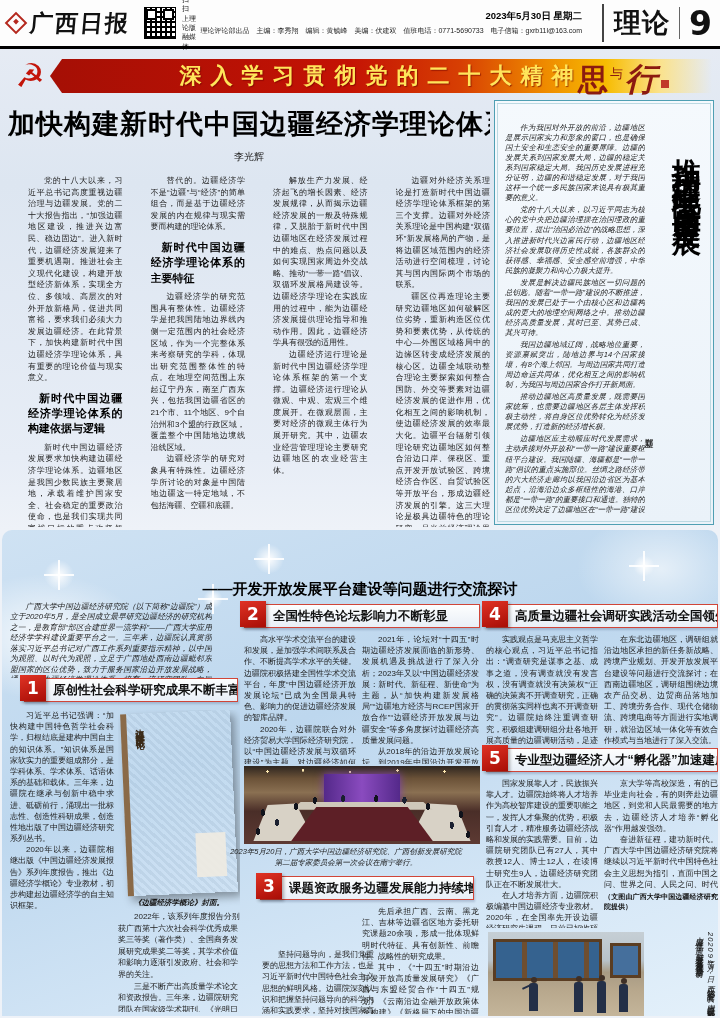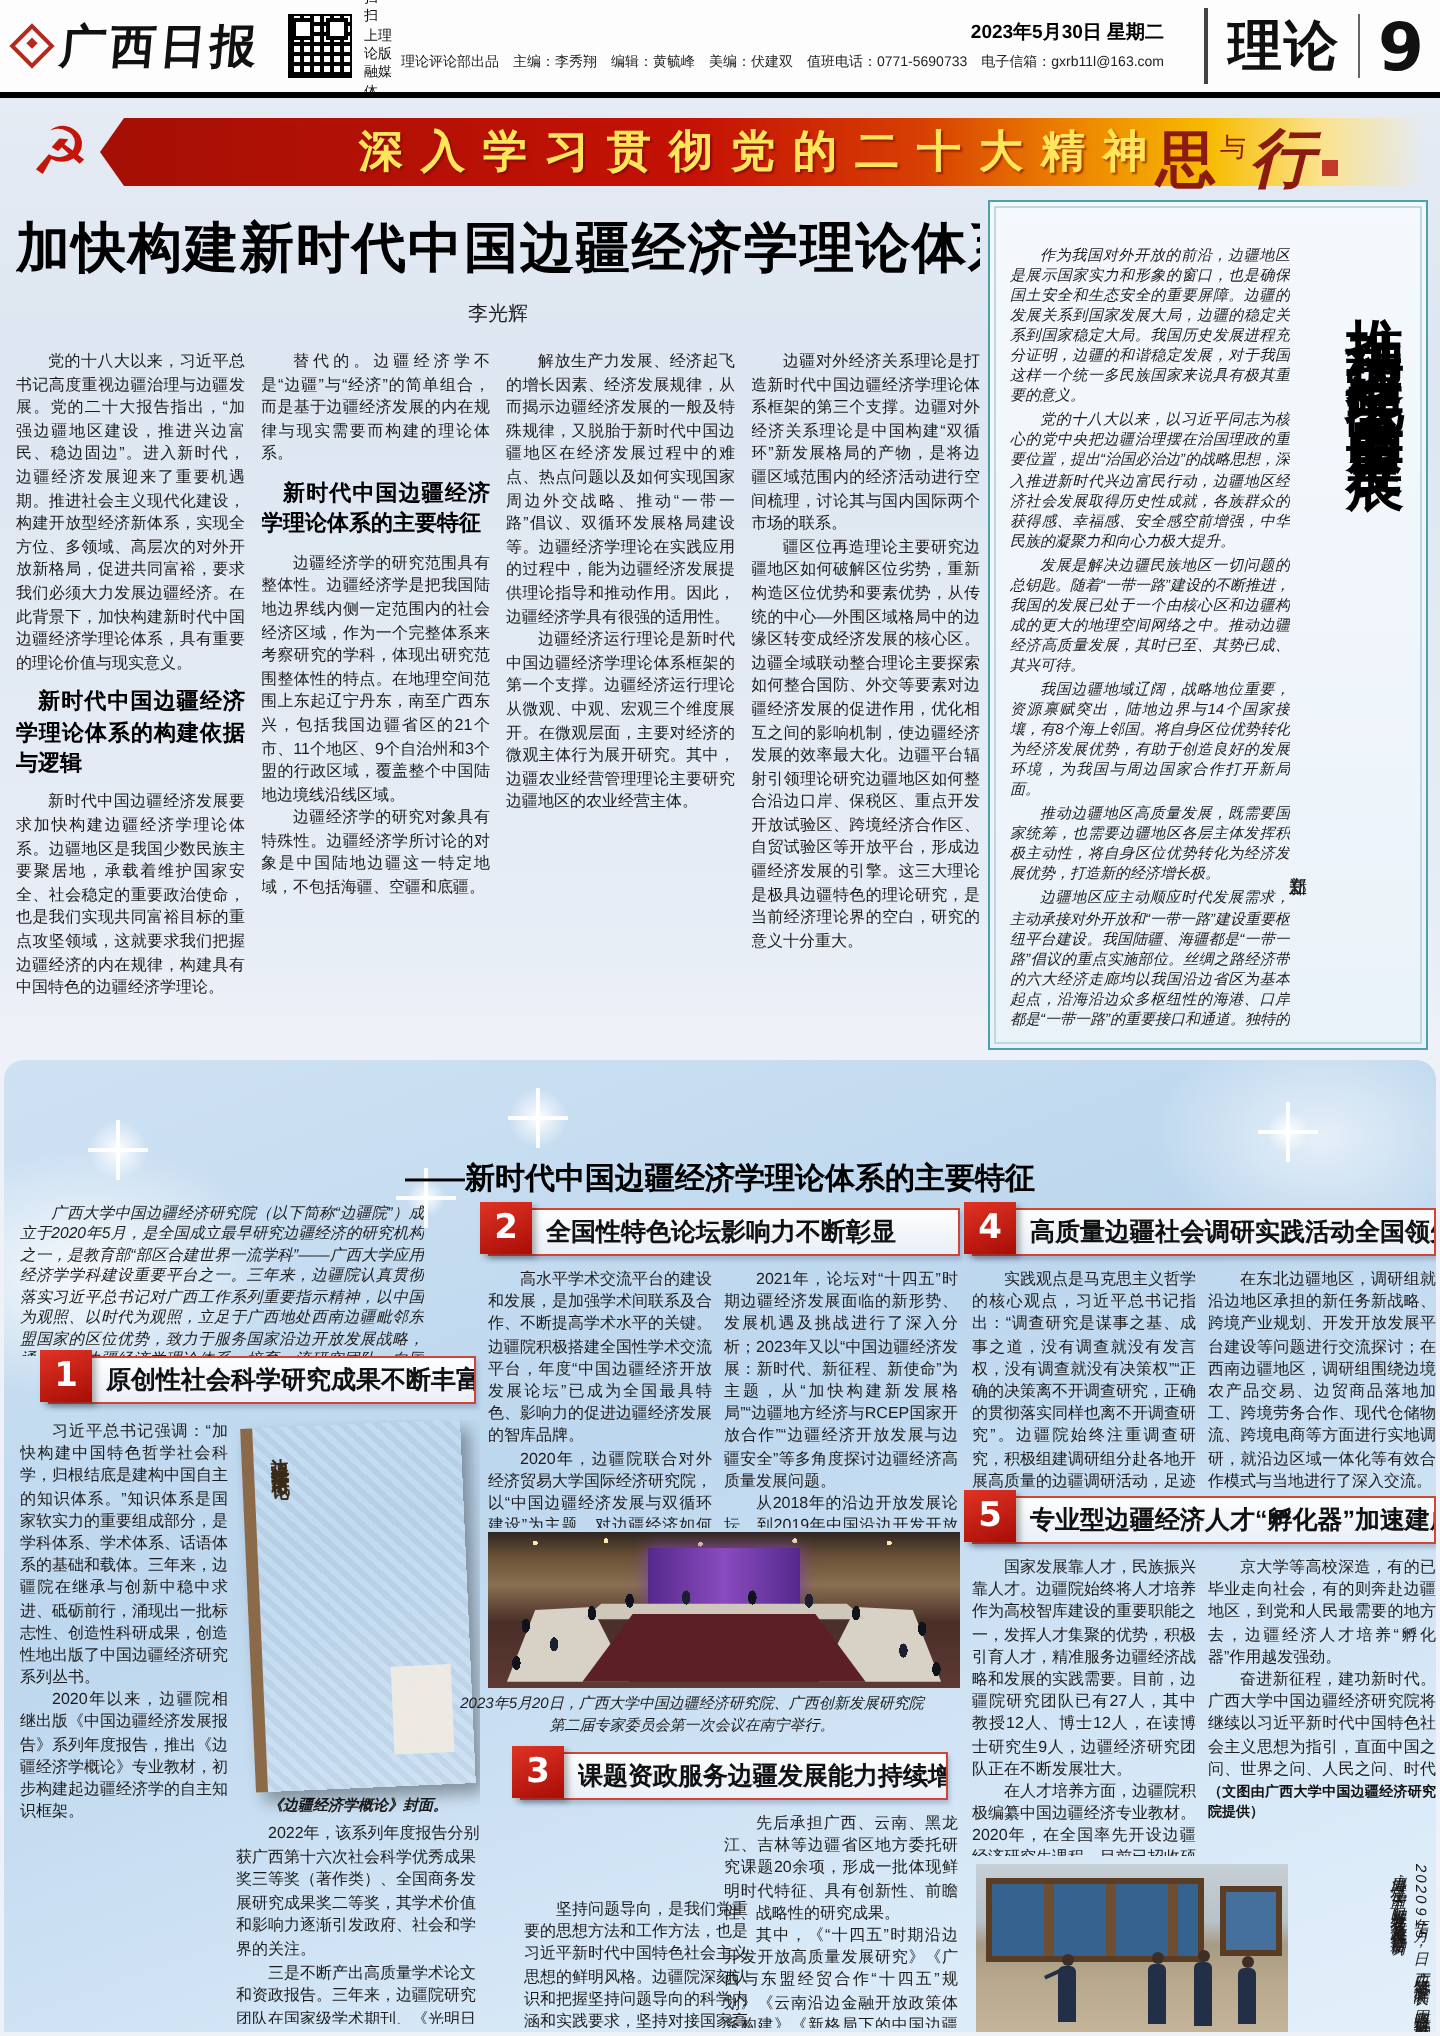--- a/index.html
+++ b/index.html
@@ -31,21 +31,21 @@
   .emblem{position:absolute;left:0;top:0;width:44px;height:40px;color:#c3150a;font-size:33px;line-height:40px;text-align:center;}
   .banner-strip{position:absolute;left:42px;right:0;top:3px;height:34px;display:flex;align-items:center;justify-content:center;
     background:linear-gradient(90deg,#a50f05 0%,#c41204 45%,#d73f03 62%,#ef8c00 75%,#f7bc02 84%,#fbe28a 92%,rgba(253,238,210,0) 100%);
     clip-path:polygon(12px 0,100% 0,100% 100%,12px 100%,0 50%);}
   .banner-strip span{color:#ffe55a;font-size:22px;font-weight:900;letter-spacing:9px;white-space:nowrap;text-shadow:1px 1px 1px rgba(110,0,0,.6);}
   
   .main-article{position:absolute;left:8px;top:100px;width:482px;height:427px;}
   .main-article h1{margin:6px 0 0;text-align:center;font-size:27px;font-weight:900;letter-spacing:1px;white-space:nowrap;overflow:hidden;color:#000;}
   .byline{text-align:center;font-size:10px;margin-top:8px;color:#222;}
   .cols{display:flex;gap:8px;margin-top:11px;height:352px;overflow:hidden;}
-  .col{flex:1;overflow:hidden;text-align:justify;}
+  .col{flex:1;overflow:hidden;text-align:justify;margin-left:20px;}
   .body-p{margin:0;font-size:8px;line-height:1.45;color:#1c1c1c;text-indent:2em;}
   .sub-head{font-size:11px;font-weight:800;line-height:1.4;margin:7px 0 5px;text-indent:1em;color:#000;}
   
   .side-box{position:absolute;left:494px;top:100px;width:220px;height:425px;border:1px solid #4f9fb3;outline:1px solid #bcd9e2;outline-offset:-4px;
     background:linear-gradient(180deg,#f5f9fd,#eaf2f9);box-sizing:border-box;}
   .siyuxing{position:absolute;left:572px;top:58px;z-index:2;color:#8b1a10;font-family:"DejaVu Serif",serif;background:transparent;padding:0 6px;text-align:center;}
   .siyuxing .si{font-size:30px;font-weight:bold;}
   .siyuxing .yu{font-size:13px;vertical-align:12px;margin:0 2px;}
   .siyuxing .xing{font-size:32px;font-weight:bold;font-style:italic;}
   .siyuxing .seal{display:inline-block;width:8px;height:8px;background:#c0392b;margin-left:4px;vertical-align:2px;}
@@ -179,35 +179,35 @@
   </section>
 
   <div class="siyuxing">
     <span class="si">思</span><span class="yu">与</span><span class="xing">行</span><span class="seal"></span>
   </div>
   <aside class="side-box">
     <div class="side-text">
         <p class="body-p">作为我国对外开放的前沿，边疆地区是展示国家实力和形象的窗口，也是确保国土安全和生态安全的重要屏障。边疆的发展关系到国家发展大局，边疆的稳定关系到国家稳定大局。我国历史发展进程充分证明，边疆的和谐稳定发展，对于我国这样一个统一多民族国家来说具有极其重要的意义。</p>
         <p class="body-p">党的十八大以来，以习近平同志为核心的党中央把边疆治理摆在治国理政的重要位置，提出“治国必治边”的战略思想，深入推进新时代兴边富民行动，边疆地区经济社会发展取得历史性成就，各族群众的获得感、幸福感、安全感空前增强，中华民族的凝聚力和向心力极大提升。</p>
         <p class="body-p">发展是解决边疆民族地区一切问题的总钥匙。随着“一带一路”建设的不断推进，我国的发展已处于一个由核心区和边疆构成的更大的地理空间网络之中。推动边疆经济高质量发展，其时已至、其势已成、其兴可待。</p>
-        <p class="body-p">我国边疆地域辽阔，战略地位重要，资源禀赋突出，陆地边界与14个国家接壤，有8个海上邻国。将自身区位优势转化为经济发展优势，有助于创造良好的发展环境，为我国与周边国家合作打开新局面。</p>
+        <p class="body-p">我国边疆地域辽阔，战略地位重要，资源禀赋突出，陆地边界与14个国家接壤，有8个海上邻国。与周边国家共同打造周边命运共同体，优化相互之间的影响机制，为我国与周边国家合作打开新局面。</p>
         <p class="body-p">推动边疆地区高质量发展，既需要国家统筹，也需要边疆地区各层主体发挥积极主动性，将自身区位优势转化为经济发展优势，打造新的经济增长极。</p>
         <p class="body-p">边疆地区应主动顺应时代发展需求，主动承接对外开放和“一带一路”建设重要枢纽平台建设。我国陆疆、海疆都是“一带一路”倡议的重点实施部位。丝绸之路经济带的六大经济走廊均以我国沿边省区为基本起点，沿海沿边众多枢纽性的海港、口岸都是“一带一路”的重要接口和通道。独特的区位优势决定了边疆地区在“一带一路”建设中的作用和潜力。因而，边疆地区必须进一步扩大对外开放，最大限度地发挥地缘优势和区位优势，真正成为“一带一路”中国发展的先行者。</p>
       </div>
     <div class="side-author">郑新立</div>
     <div class="side-title">推动边疆地区高质量发展</div>
   </aside>
 
   <section class="feature">
     <div class="sparkle" style="left:40px;top:28px;"></div>
     <div class="sparkle" style="left:250px;top:12px;"></div>
     <div class="sparkle" style="left:200px;top:58px;width:22px;height:22px;"></div>
     <div class="sparkle" style="left:630px;top:24px;width:24px;height:24px;"></div>
 
-    <div class="f-sub">——新时代中国边疆经济学理论体系的主要特征</div>
+    <div class="f-sub">——开发开放发展平台建设等问题进行交流探讨</div>
     <div class="f-intro">
         <p class="body-p">广西大学中国边疆经济研究院（以下简称“边疆院”）成立于2020年5月，是全国成立最早研究边疆经济的研究机构之一，是教育部“部区合建世界一流学科”——广西大学应用经济学学科建设重要平台之一。三年来，边疆院认真贯彻落实习近平总书记对广西工作系列重要指示精神，以中国为观照、以时代为观照，立足于广西地处西南边疆毗邻东盟国家的区位优势，致力于服务国家沿边开放发展战略，通过构建边疆经济学理论体系，培育一流研究团队，向国家和地方政府输出一系列咨政报告，向学界输出一系列理论研究成果，为边疆地区提供人才培训、管理咨询等服务，努力建成国内一流的高端智库。</p>
       </div>
 
     <div class="sec-header" style="left:22px;top:148px;width:214px;">
       <span class="badge">1</span>
       <span class="sec-title">原创性社会科学研究成果不断丰富</span>
     </div>
     <div class="sec-header" style="left:242px;top:74px;width:236px;">
       <span class="badge">2</span>

